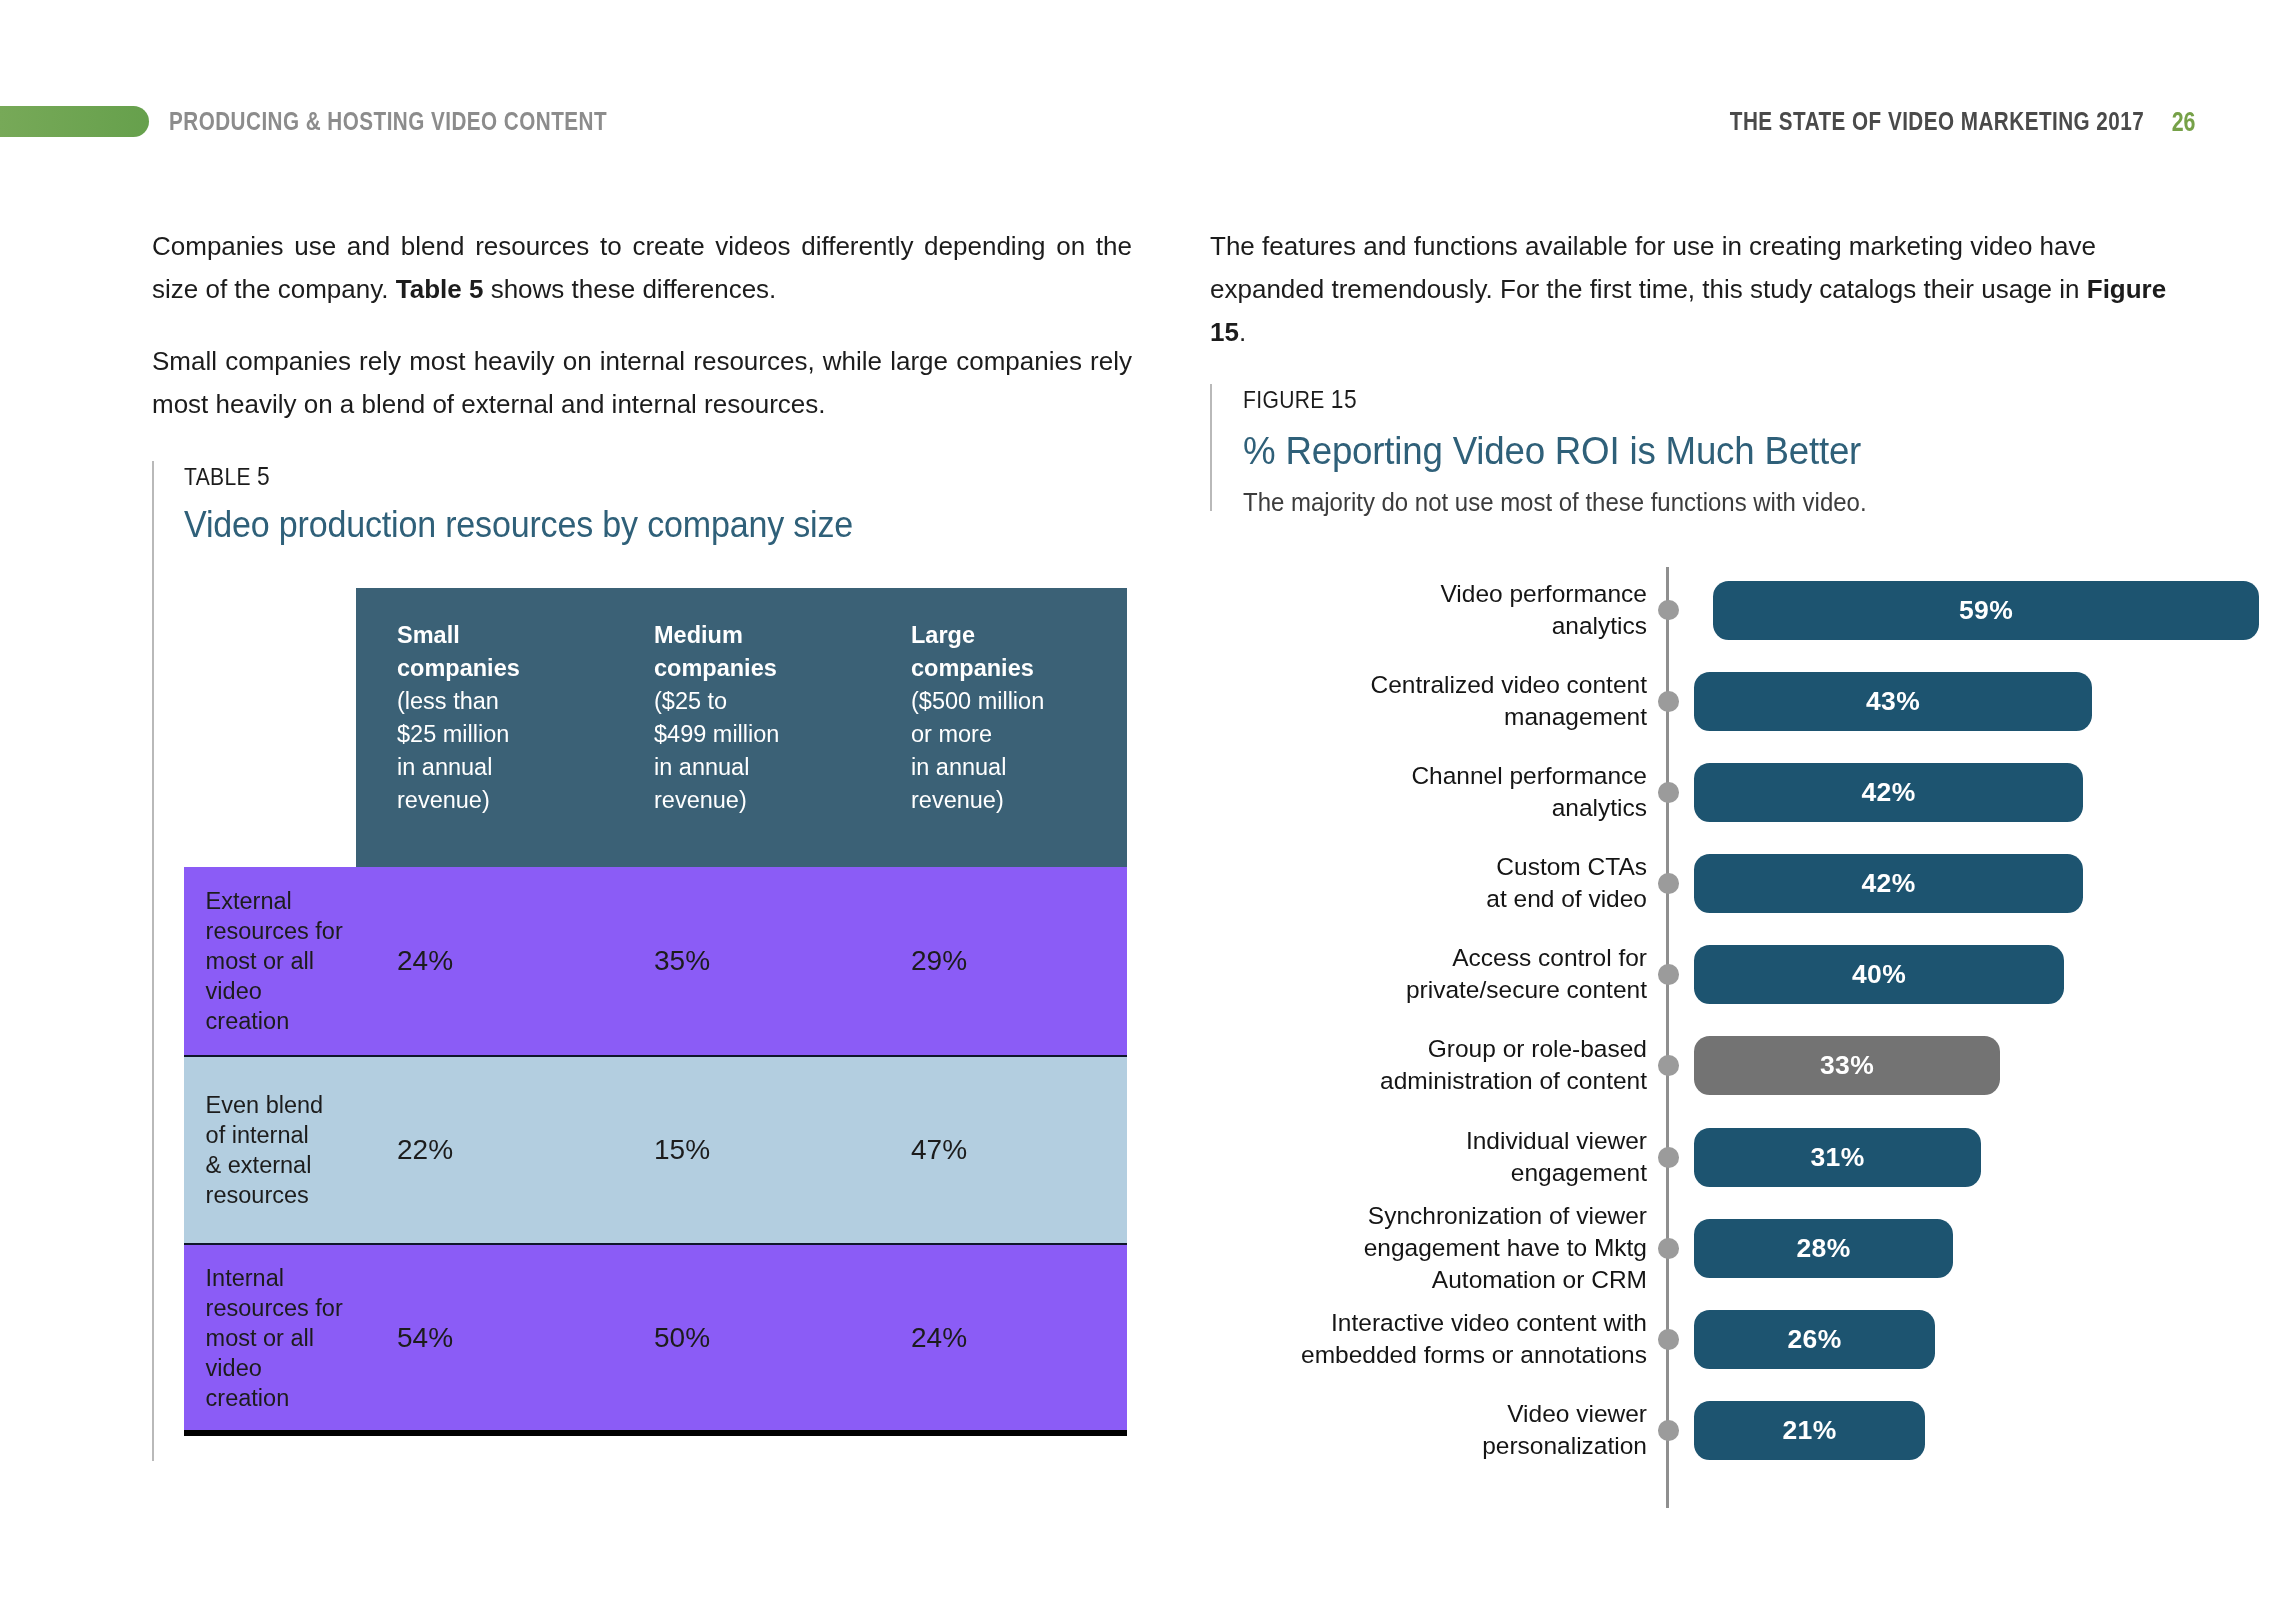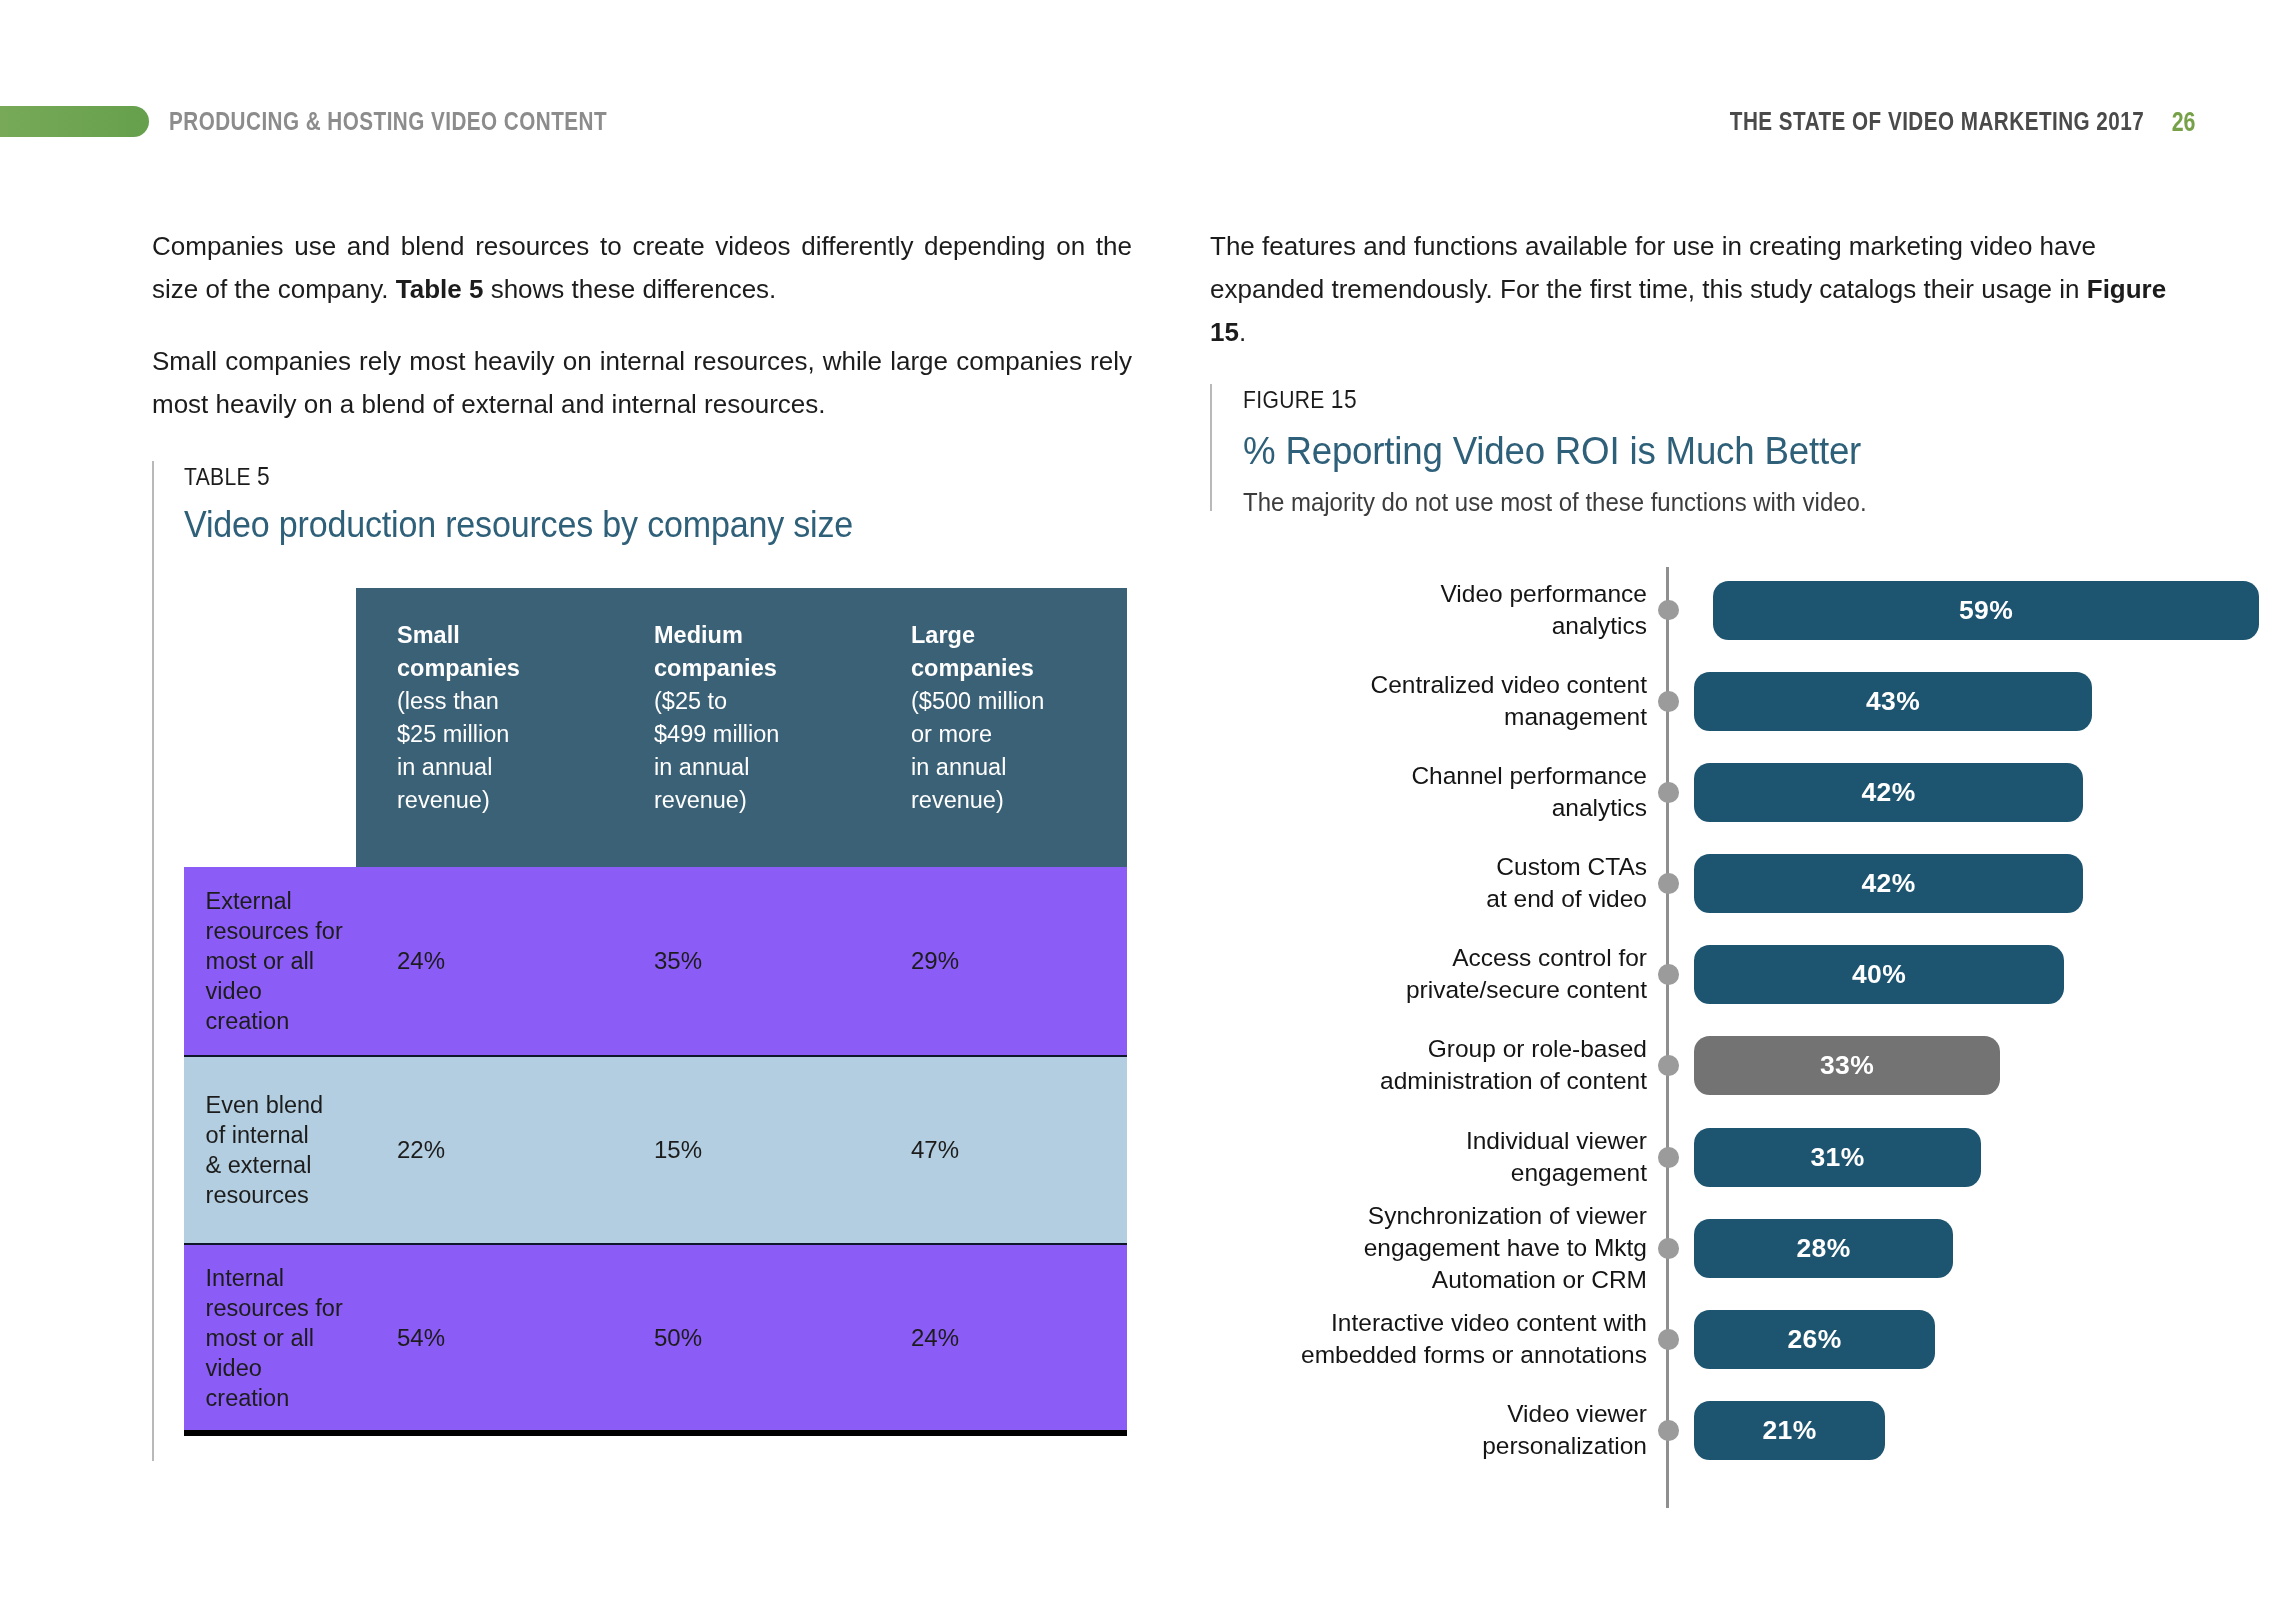--- a/index.html
+++ b/index.html
@@ -93,21 +93,21 @@
   .t5-row:first-child { border-top: none; }
   .t5-row.light { background: #8b5cf6; }
   .t5-row.dark  { background: #b3cee0; }
   .t5-row-last { border-bottom: 6.9px solid #000; }
   .t5-label {
     width: 172px; padding: 17.6px 9.8px 17.6px 21.6px;
     font-size: 23.5px; line-height: 30px; color: #1c1c1c;
   }
   .t5-val {
     flex: 1 1 0; padding-left: 41px;
-    font-size: 24px; color: #1c1c1c;
+    font-size: 28px; color: #1c1c1c;
   }
 
   
   .fig-wrap { position: absolute; left: 1243px; top: 384px; width: 1010px; }
   .fig-kicker {
     font-size: 24.5px; color: #1c1c1c; letter-spacing: 0.4px;
     transform: scaleX(0.86); transform-origin: left top;
     white-space: nowrap;
   }
   .fig-kicker .num { font-size: 26.5px; }
@@ -340,21 +340,21 @@
           <div class="chart-bar" style="width: 241px; background: rgb(29, 84, 112);">
             <span>26%</span>
           </div>
         </div>
         <div class="chart-row" style="top: 834px;">
           <div class="chart-label" style="top: -2.9px;">
             <div>Video viewer</div>
             <div>personalization</div>
           </div>
           <div class="chart-dot" style="top: 19px;"></div>
-          <div class="chart-bar" style="width: 191px; background: rgb(29, 84, 112);">
+          <div class="chart-bar" style="width: 231px; background: rgb(29, 84, 112);">
             <span>21%</span>
           </div>
         </div>
       </div>
   </div>
 
 </div>
 
 
 </body></html>

